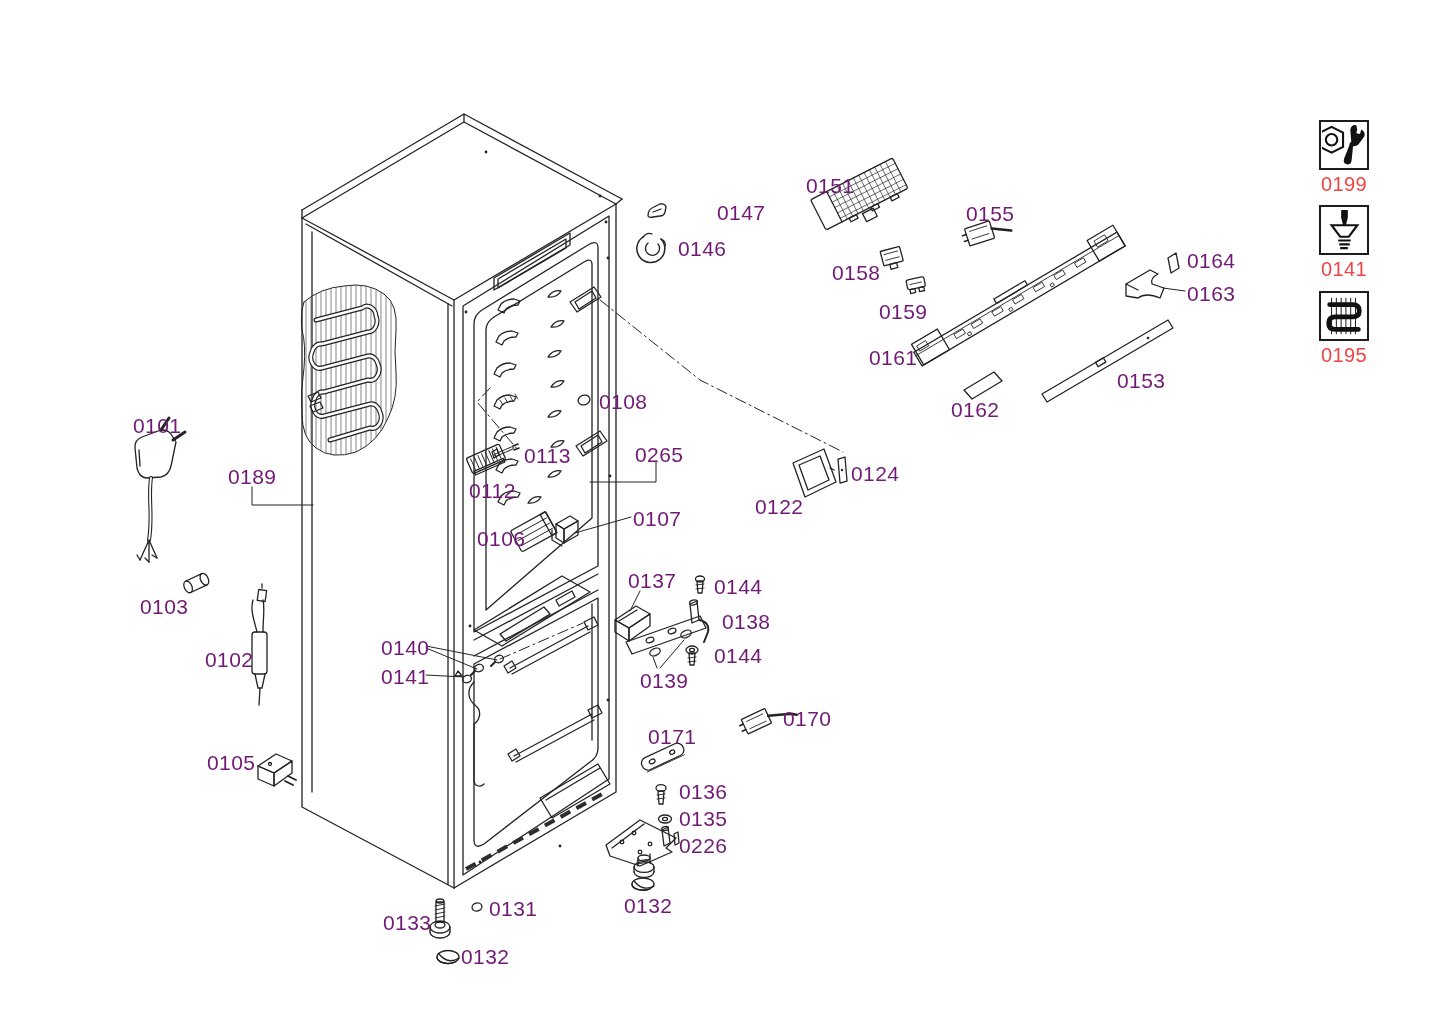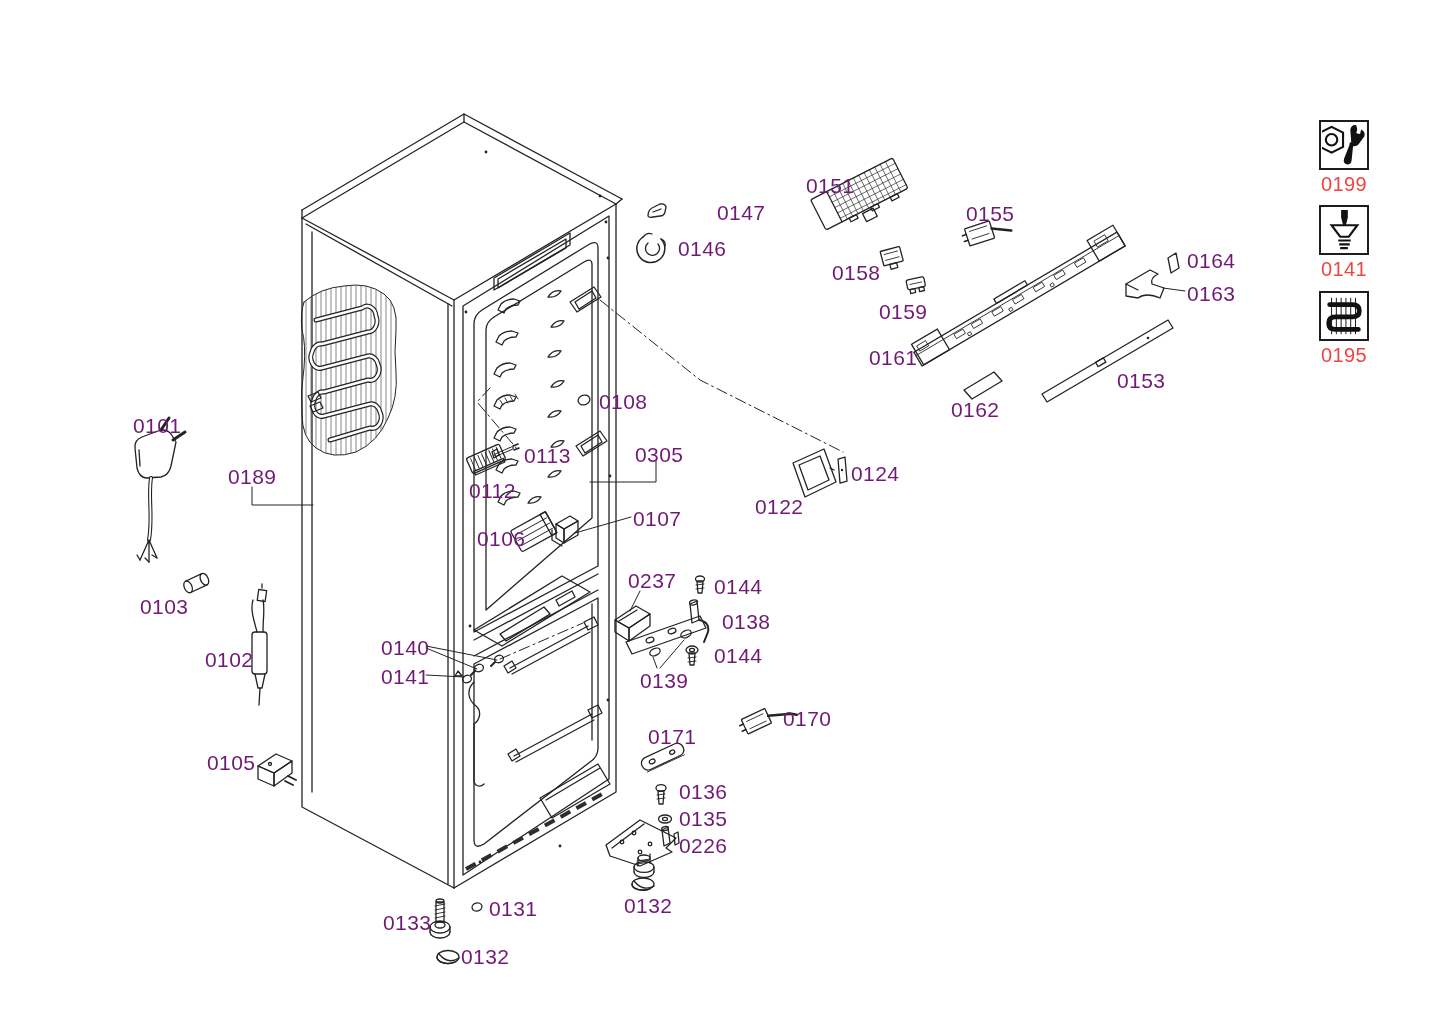--- a/index.html
+++ b/index.html
@@ -400,36 +400,36 @@
   <div id="labels">
       <span class="part-label" style="left: 133px; top: 415px;">0101</span>
       <span class="part-label" style="left: 228px; top: 466px;">0189</span>
       <span class="part-label" style="left: 140px; top: 596px;">0103</span>
       <span class="part-label" style="left: 205px; top: 649px;">0102</span>
       <span class="part-label" style="left: 207px; top: 752px;">0105</span>
       <span class="part-label" style="left: 717px; top: 202px;">0147</span>
       <span class="part-label" style="left: 678px; top: 238px;">0146</span>
       <span class="part-label" style="left: 599px; top: 391px;">0108</span>
       <span class="part-label" style="left: 524px; top: 445px;">0113</span>
-      <span class="part-label" style="left: 635px; top: 444px;">0305</span>
+      <span class="part-label" style="left: 635px; top: 444px;">0265</span>
       <span class="part-label" style="left: 469px; top: 480px;">0112</span>
       <span class="part-label" style="left: 633px; top: 508px;">0107</span>
       <span class="part-label" style="left: 477px; top: 528px;">0106</span>
       <span class="part-label" style="left: 806px; top: 175px;">0151</span>
       <span class="part-label" style="left: 966px; top: 203px;">0155</span>
       <span class="part-label" style="left: 832px; top: 262px;">0158</span>
       <span class="part-label" style="left: 879px; top: 301px;">0159</span>
       <span class="part-label" style="left: 869px; top: 347px;">0161</span>
       <span class="part-label" style="left: 951px; top: 399px;">0162</span>
       <span class="part-label" style="left: 1117px; top: 370px;">0153</span>
       <span class="part-label" style="left: 1187px; top: 250px;">0164</span>
       <span class="part-label" style="left: 1187px; top: 283px;">0163</span>
       <span class="part-label" style="left: 755px; top: 496px;">0122</span>
       <span class="part-label" style="left: 851px; top: 463px;">0124</span>
-      <span class="part-label" style="left: 628px; top: 570px;">0237</span>
+      <span class="part-label" style="left: 628px; top: 570px;">0137</span>
       <span class="part-label" style="left: 714px; top: 576px;">0144</span>
       <span class="part-label" style="left: 722px; top: 611px;">0138</span>
       <span class="part-label" style="left: 714px; top: 645px;">0144</span>
       <span class="part-label" style="left: 640px; top: 670px;">0139</span>
       <span class="part-label" style="left: 381px; top: 637px;">0140</span>
       <span class="part-label" style="left: 381px; top: 666px;">0141</span>
       <span class="part-label" style="left: 783px; top: 708px;">0170</span>
       <span class="part-label" style="left: 648px; top: 726px;">0171</span>
       <span class="part-label" style="left: 679px; top: 781px;">0136</span>
       <span class="part-label" style="left: 679px; top: 808px;">0135</span>

